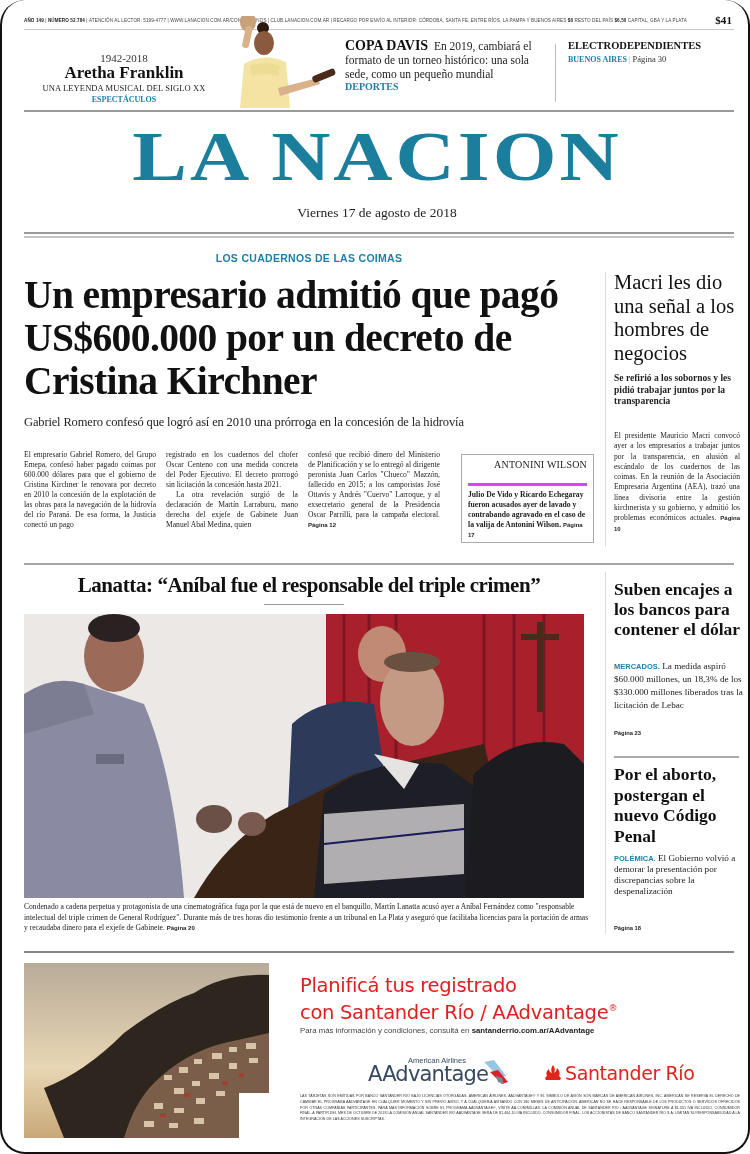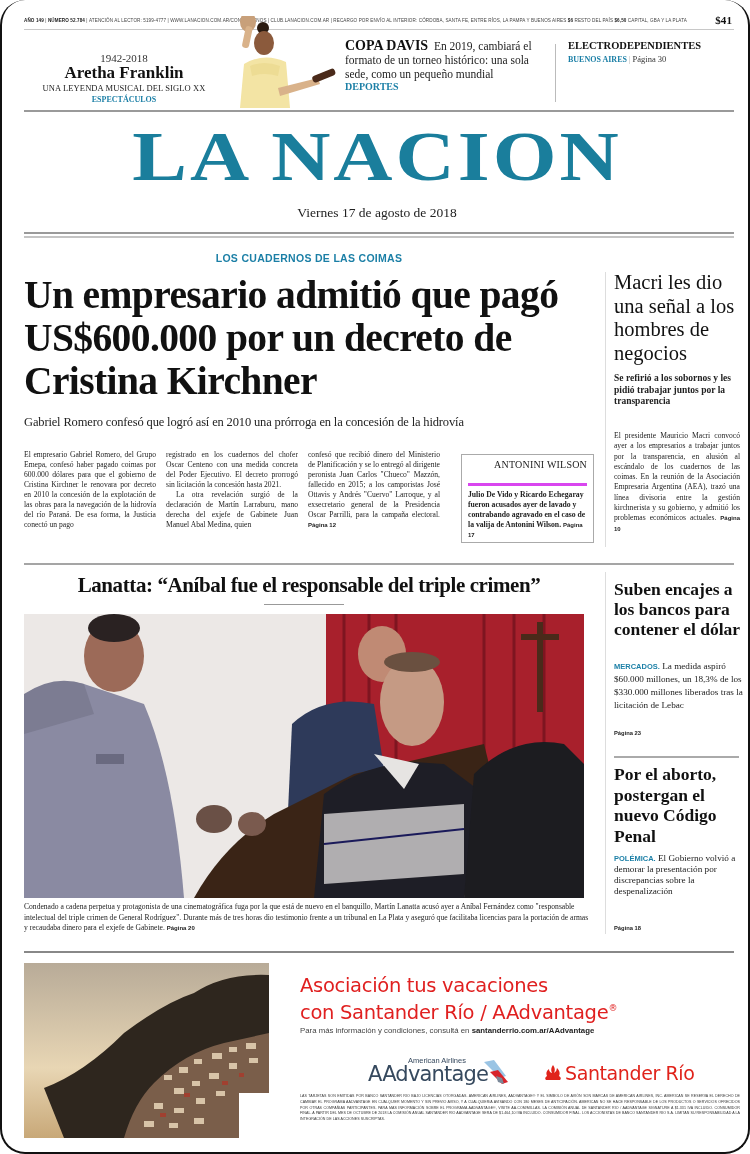--- a/index.html
+++ b/index.html
@@ -269,21 +269,21 @@
     <g fill="#a04030">
       <rect x="160" y="130" width="6" height="4"></rect>
         <rect x="198" y="118" width="6" height="4"></rect>
       <rect x="136" y="150" width="6" height="4"></rect>
         <rect x="215" y="110" width="5" height="4"></rect>
     </g>
     <rect x="215" y="130" width="30" height="45" fill="#ffffff"></rect>
   </svg>
 
   <div class="ad-head">
-    <div>Asociación tus vacaciones</div>
+    <div>Planificá tus registrado</div>
     <div><span>con Santander Río / AAdvantage</span><sup>®</sup></div>
   </div>
   <div class="ad-sub">
     <span>Para más información y condiciones, consultá en</span>
     <b>santanderrio.com.ar/AAdvantage</b>
   </div>
 
   <div class="ad-logos">
     <div class="aa-small">American Airlines</div>
     <div class="aa-big">AAdvantage</div>

